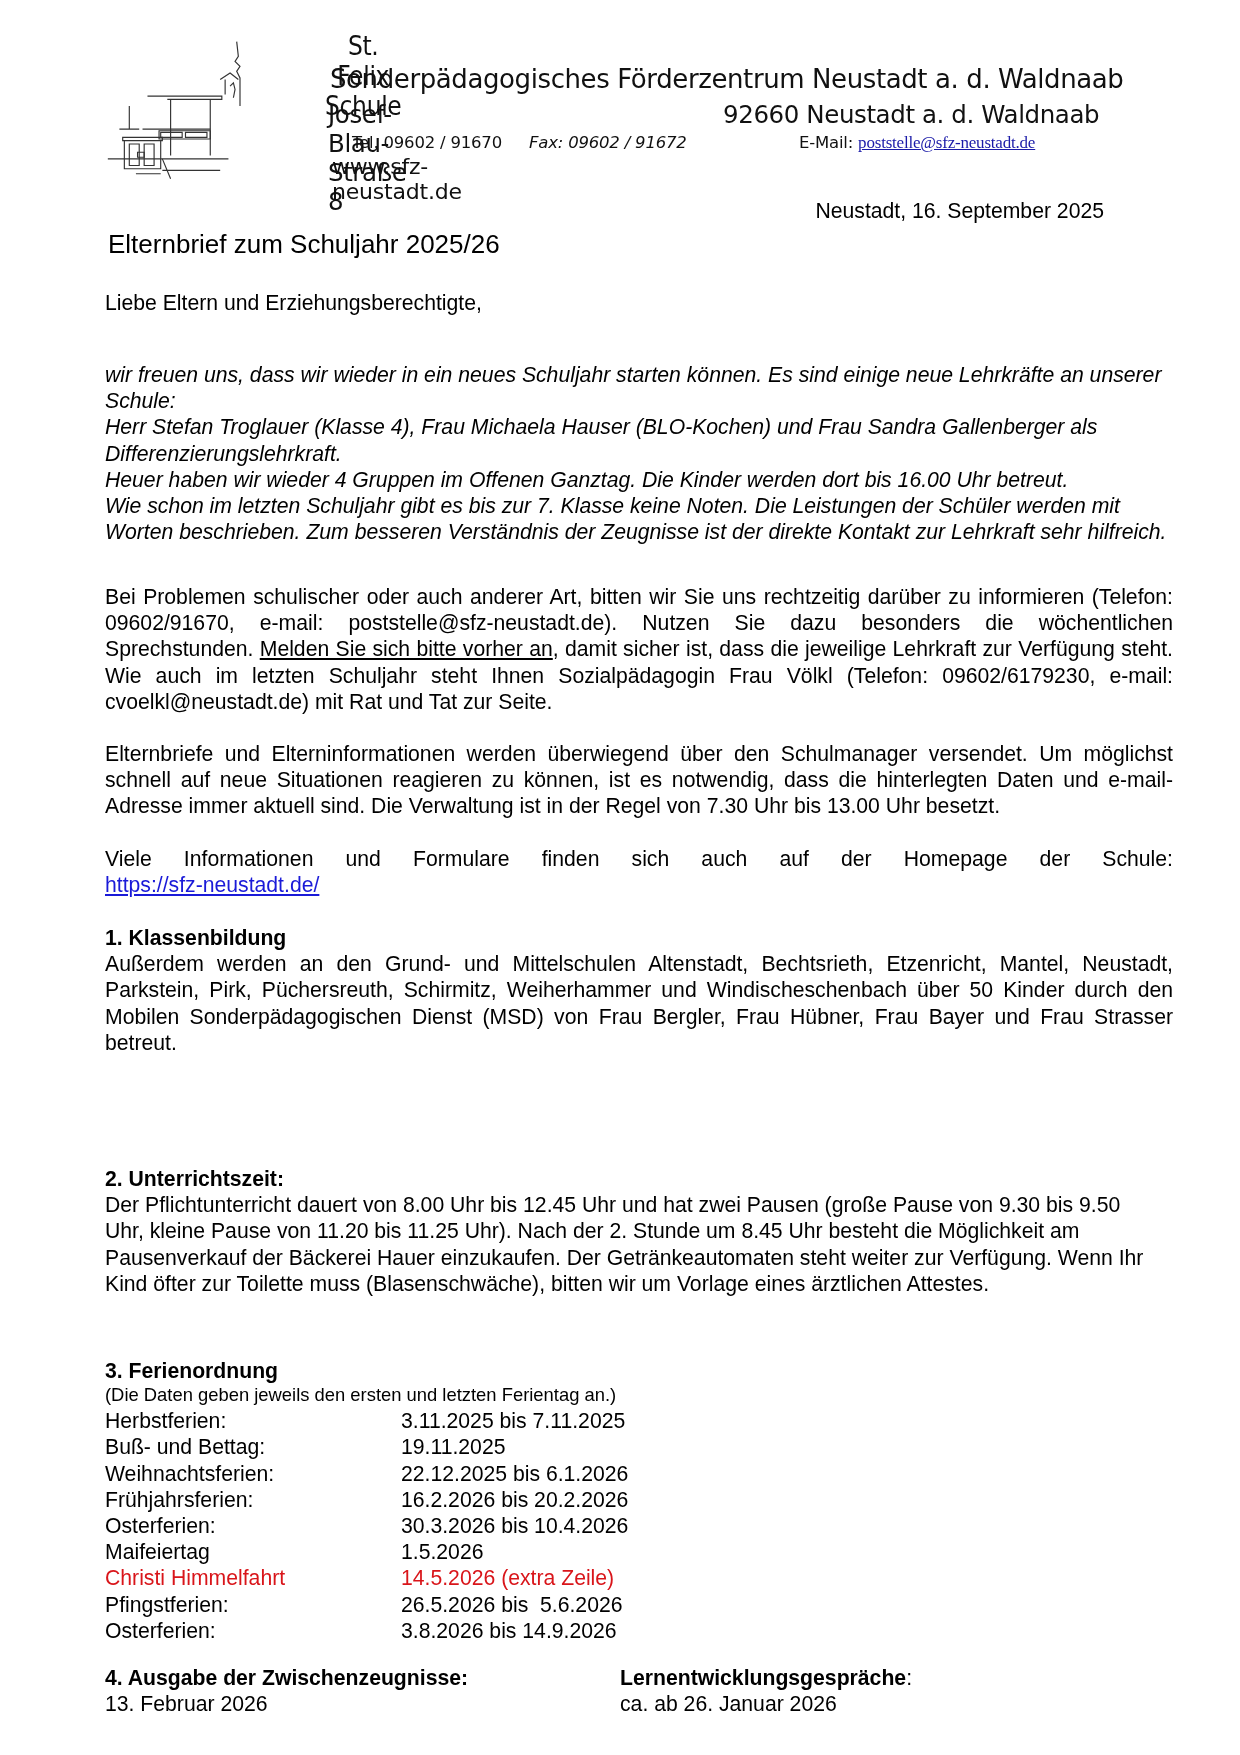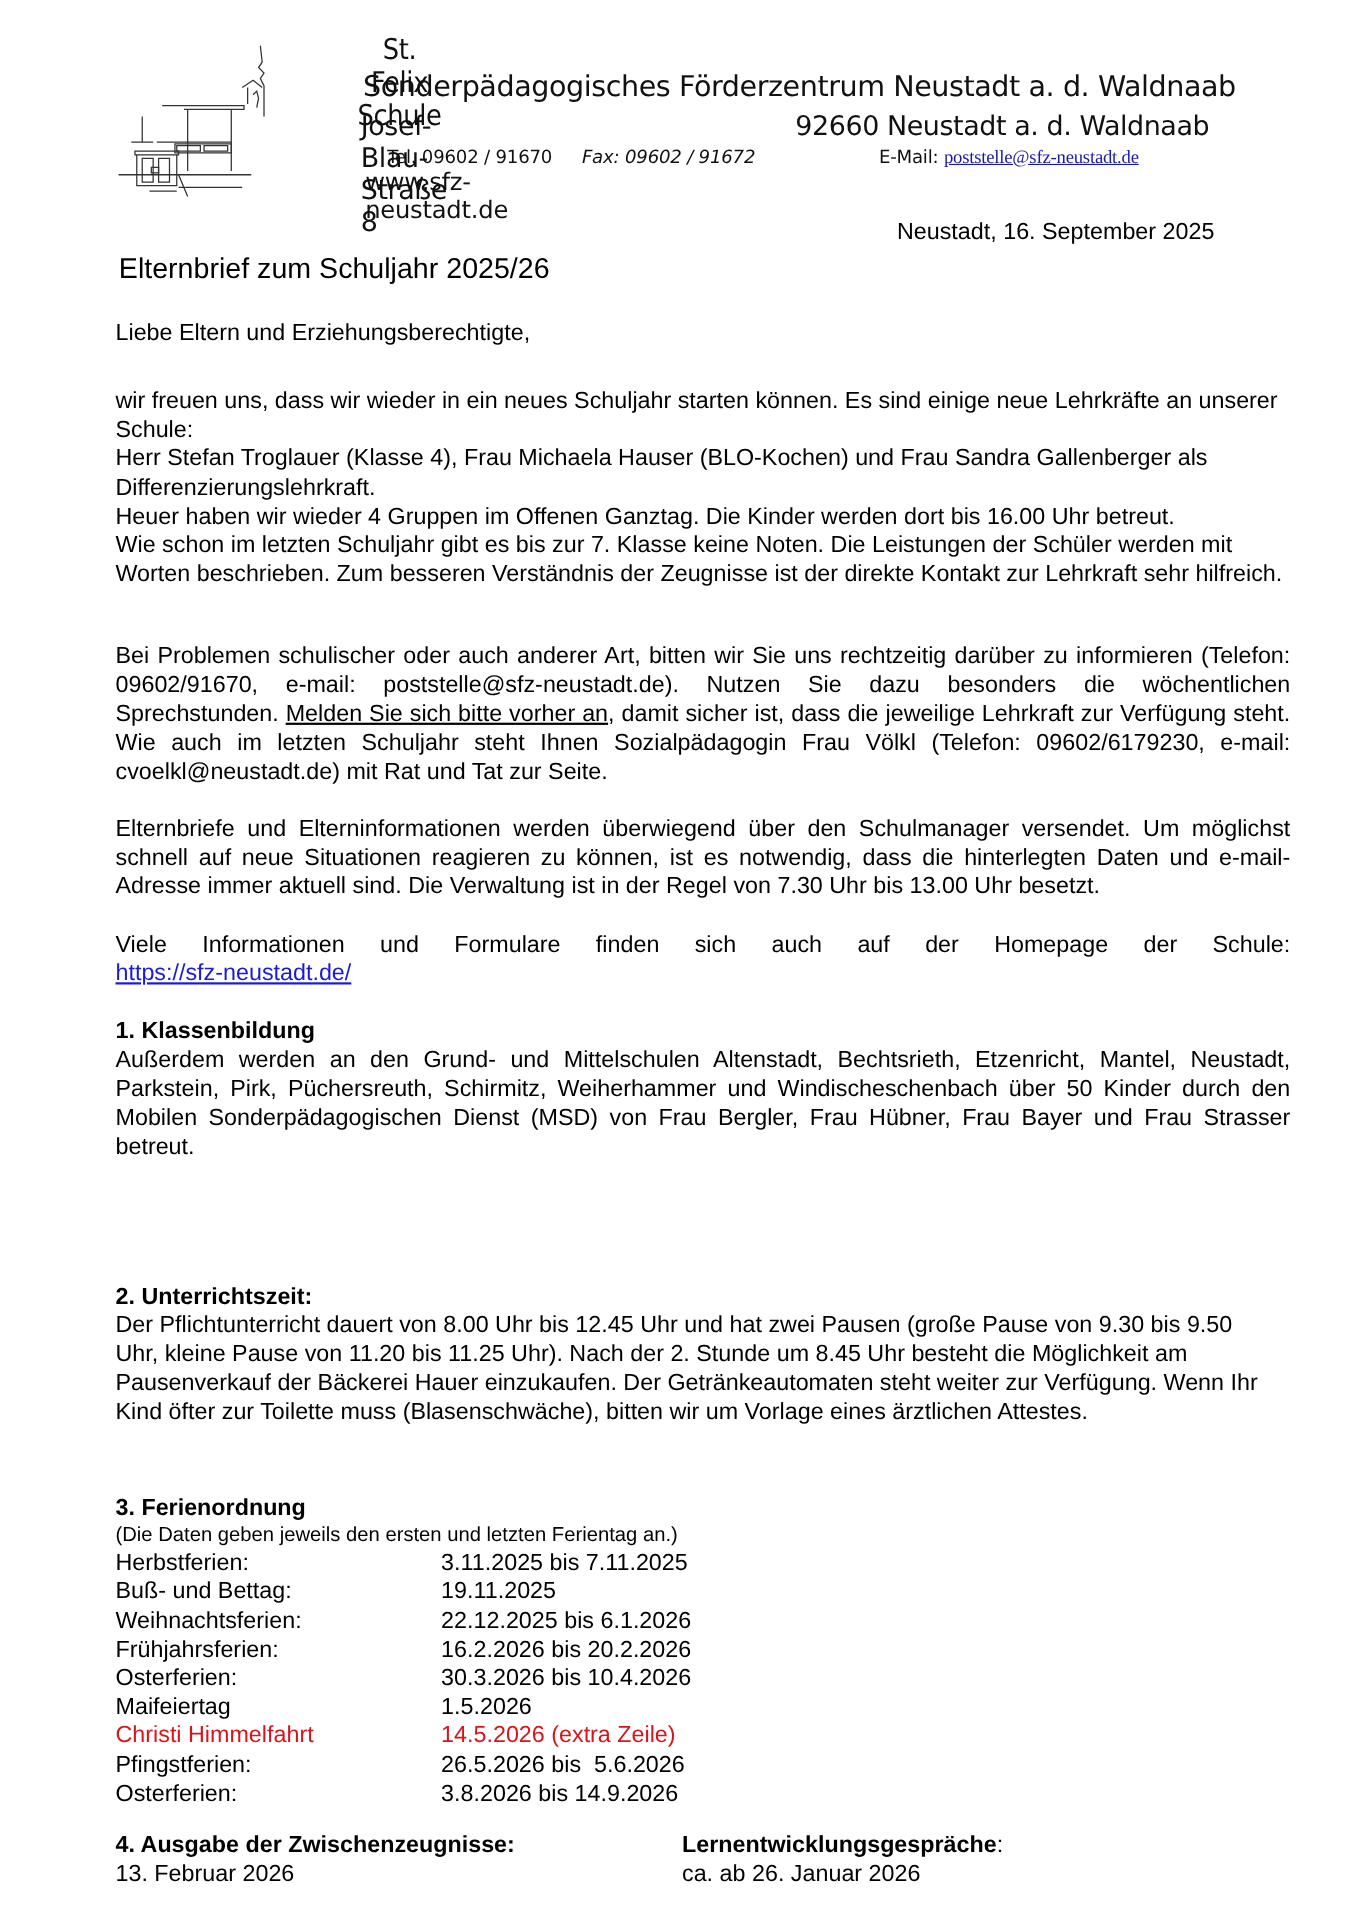--- a/index.html
+++ b/index.html
@@ -76,21 +76,21 @@
       <span>E-Mail: </span><a>poststelle@sfz-neustadt.de</a>
     </div>
     <div class="h-web">www.sfz-neustadt.de</div>
   </div>
 
   <div class="doc">
     <div class="abs date">Neustadt, 16. September 2025</div>
     <div class="abs title">Elternbrief zum Schuljahr 2025/26</div>
     <div class="abs greet">Liebe Eltern und Erziehungsberechtigte,</div>
 
-    <div class="abs para" style="top:352px;">
+    <div class="abs para" style="top:362px;font-style:italic;">
       <div>wir freuen uns, dass wir wieder in ein neues Schuljahr starten können. Es sind einige neue Lehrkräfte an unserer Schule:</div>
       <div>Herr Stefan Troglauer (Klasse 4), Frau Michaela Hauser (BLO-Kochen) und Frau Sandra Gallenberger als Differenzierungslehrkraft.</div>
       <div>Heuer haben wir wieder 4 Gruppen im Offenen Ganztag. Die Kinder werden dort bis 16.00 Uhr betreut.</div>
       <div>Wie schon im letzten Schuljahr gibt es bis zur 7. Klasse keine Noten. Die Leistungen der Schüler werden mit Worten beschrieben. Zum besseren Verständnis der Zeugnisse ist der direkte Kontakt zur Lehrkraft sehr hilfreich.</div>
     </div>
 
     <div class="abs para justify" style="top:584px;"><span>Bei Problemen schulischer oder auch anderer Art, bitten wir Sie uns rechtzeitig darüber zu informieren (Telefon: 09602/91670, e-mail: poststelle@sfz-neustadt.de). Nutzen Sie dazu besonders die wöchentli­chen Sprechstunden. </span><span class="u">Melden Sie sich bitte vorher an</span><span>, damit sicher ist, dass die jeweilige Lehrkraft zur Verfügung steht. Wie auch im letzten Schuljahr steht Ihnen Sozialpädagogin Frau Völkl (Telefon: 09602/6179230, e-mail: cvoelkl@neustadt.de) mit Rat und Tat zur Seite.</span></div>
 
     <div class="abs para justify" style="top:741px;">Elternbriefe und Elterninformationen werden überwiegend über den Schulmanager versendet. Um mög­lichst schnell auf neue Situationen reagieren zu können, ist es notwendig, dass die hinterlegten Daten und e-mail-Adresse immer aktuell sind. Die Verwaltung ist in der Regel von 7.30 Uhr bis 13.00 Uhr besetzt.</div>
 

